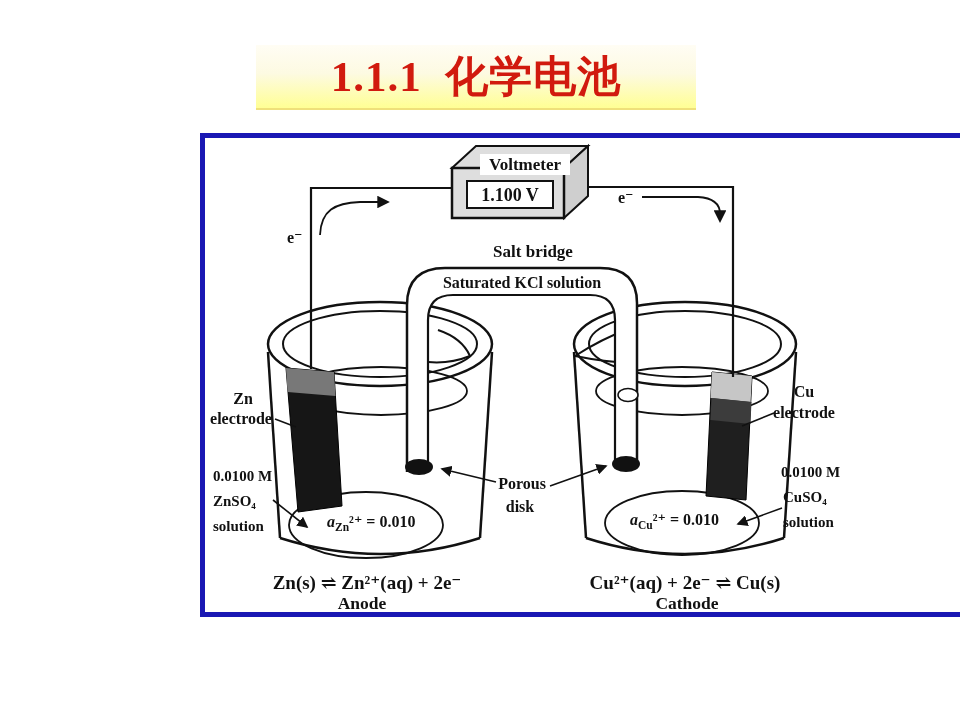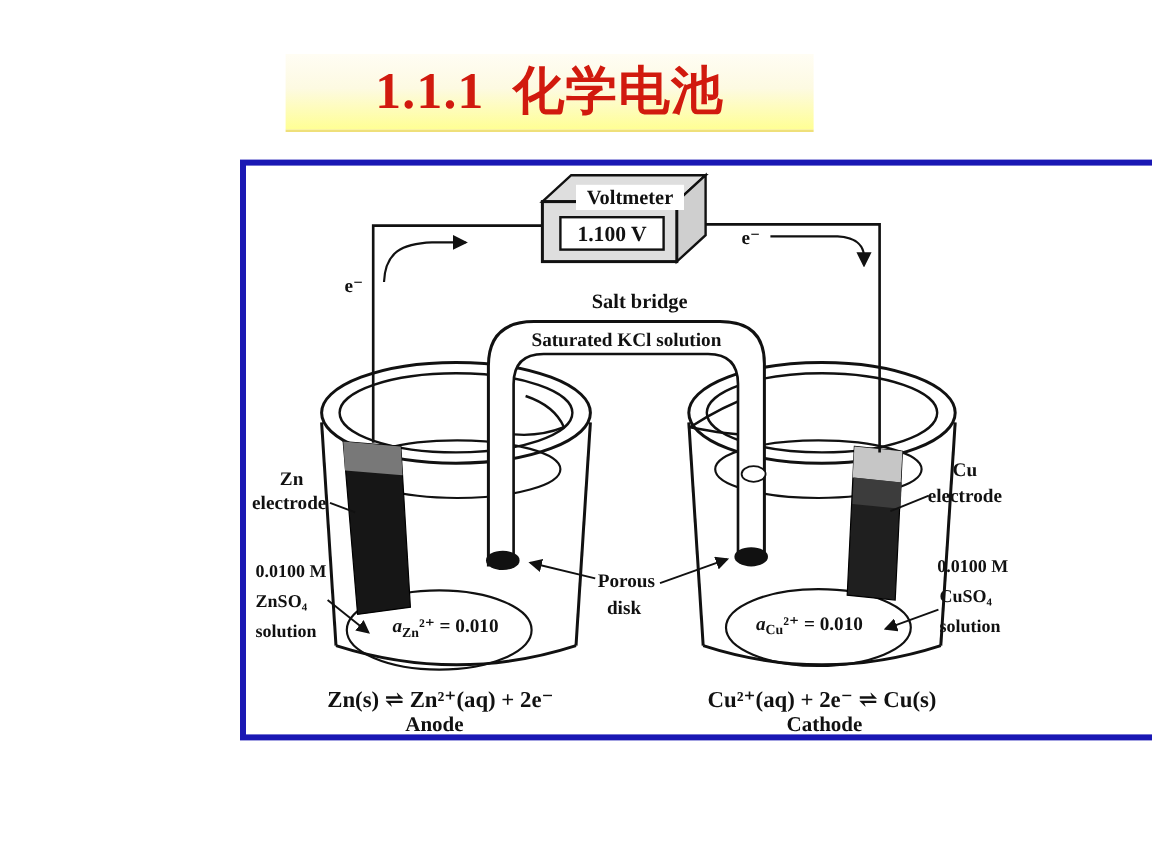--- a/index.html
+++ b/index.html
@@ -1,18 +1,18 @@
 <!DOCTYPE html>
 <html><head>
 <meta charset="utf-8">
 <style>
   html,body{margin:0;padding:0;background:#ffffff;}
   .slide{position:relative;width:960px;height:720px;background:#ffffff;overflow:hidden;
          font-family:"Liberation Serif","DejaVu Serif","DejaVu Sans",serif;}
-  .banner{position:absolute;left:238px;top:45px;width:440px;height:63px;
+  .banner{position:absolute;left:256px;top:45px;width:440px;height:63px;
           background:linear-gradient(to bottom,#fffdf4 0%,#fdfae2 45%,#ffff94 100%);
           border-bottom:2px solid #efe07a;
           display:flex;align-items:center;justify-content:center;}
   .banner .title{color:#d11a0e;font-size:43px;font-weight:bold;white-space:pre;
                  letter-spacing:1px;line-height:1;}
   .frame{position:absolute;left:170px;top:133px;width:772px;height:484px;
          box-sizing:border-box;border:5px solid #1a18b4;background:#ffffff;margin-left:30px;}
   svg{display:block;}
   svg text{font-family:"Liberation Serif","DejaVu Serif","DejaVu Sans",serif;fill:#111;}
   .lbl{font-size:16px;font-weight:600;}

